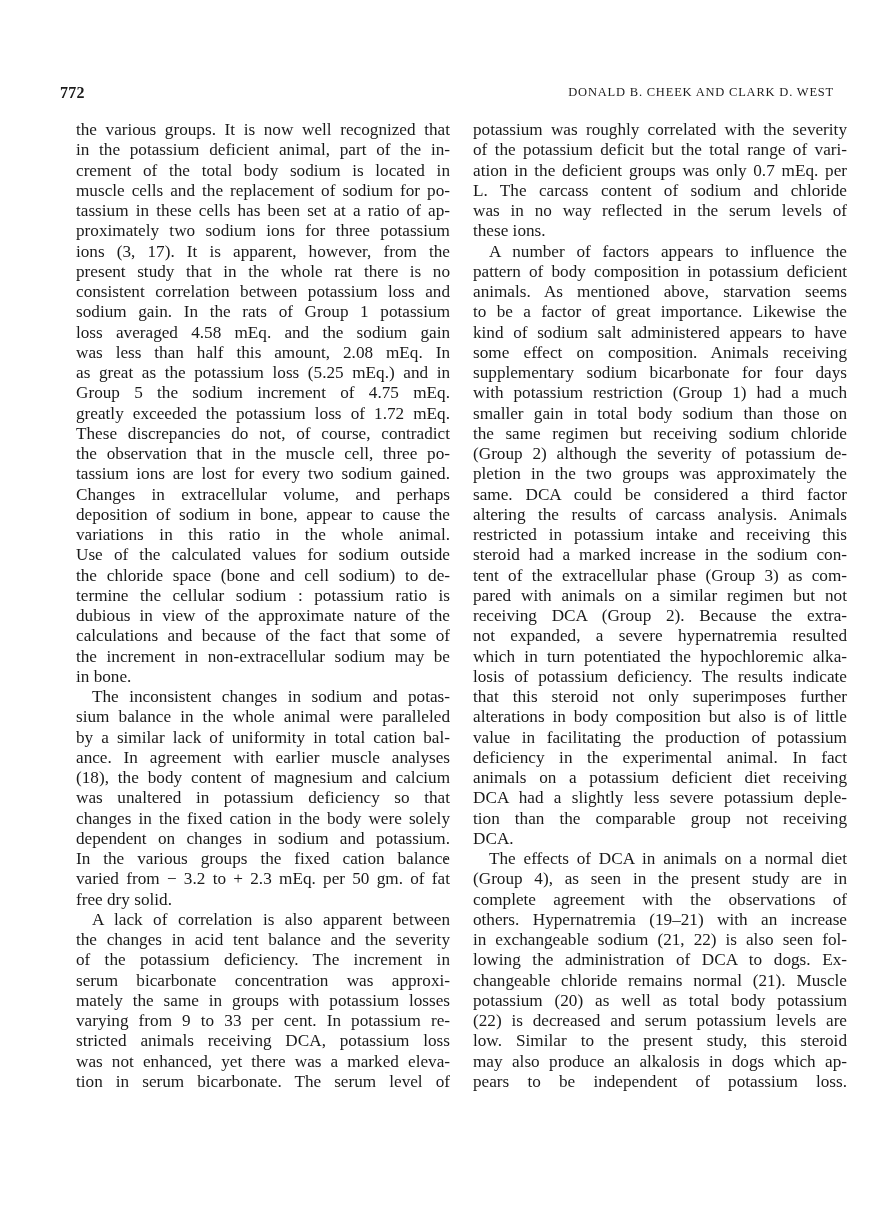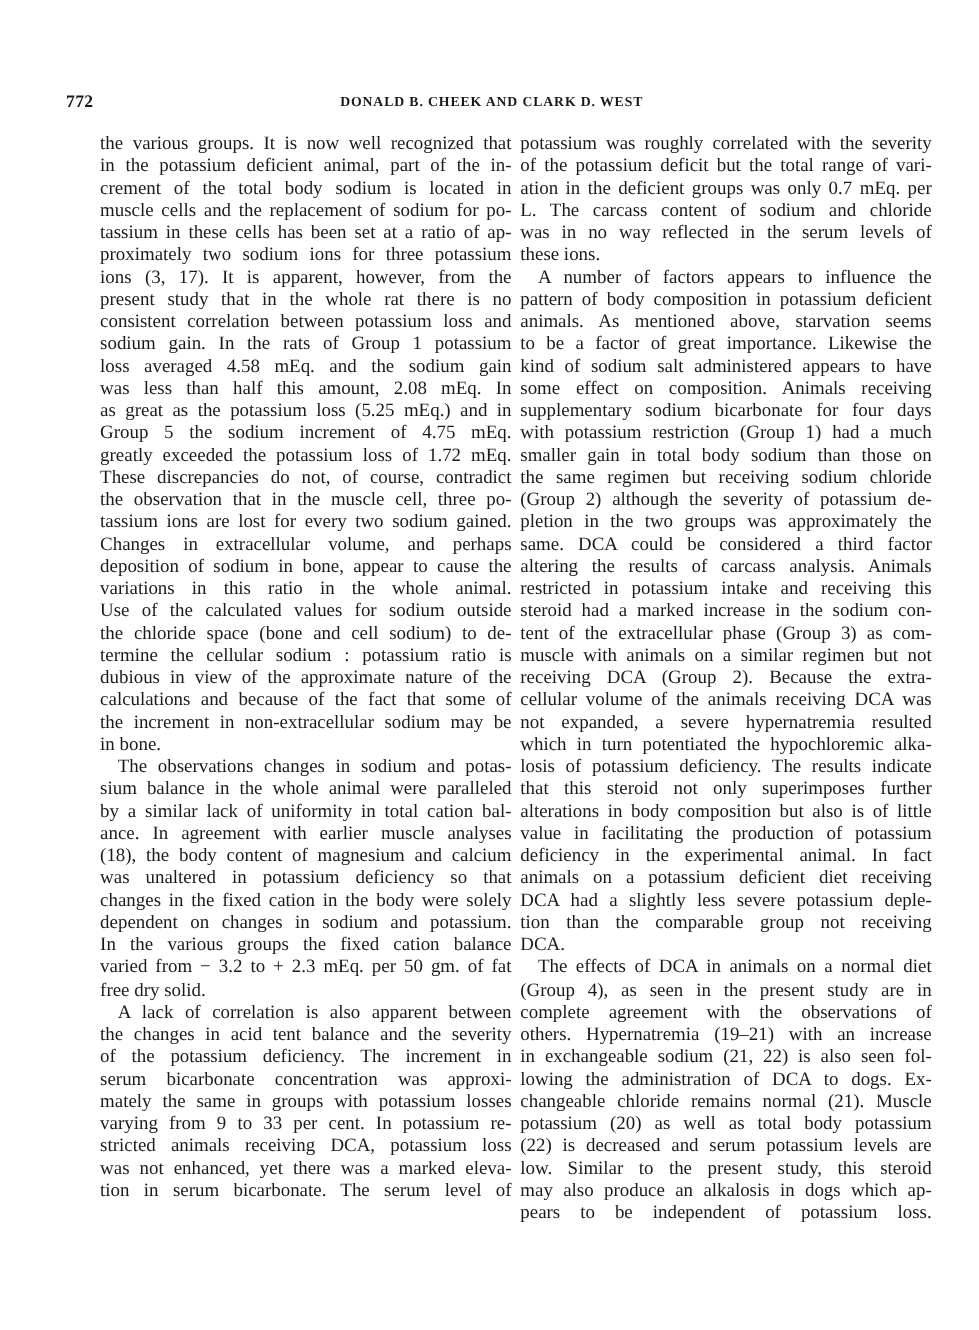--- a/index.html
+++ b/index.html
@@ -1,21 +1,21 @@
 <!DOCTYPE html>
 <html><head>
 <meta charset="utf-8">
 <style>
   html, body { margin: 0; padding: 0; background: #ffffff; }
   body { width: 890px; height: 1209px; position: relative; overflow: hidden; color: #1a1a1a; }
   .header { position: absolute; top: 84px; left: 60px; width: 774px; height: 22px; }
   .page-number { position: absolute; left: 0; top: 0; font-family: "Liberation Serif", serif; font-size: 16px; font-weight: bold; letter-spacing: 0.3px; }
-  .running-head { position: absolute; left: 0; right: 0; top: 1px; text-align: center; font-family: "Liberation Serif", serif; font-size: 12.5px; font-weight: bold; letter-spacing: 0.8px; }
+  .running-head { position: absolute; left: 0; right: 0; top: 1px; text-align: right; font-family: "Liberation Serif", serif; font-size: 12.5px; font-weight: normal; letter-spacing: 0.8px; }
   .column { position: absolute; top: 120px; width: 374px; font-family: "Liberation Serif", serif; font-size: 17.2px; }
-  .col-left { left: 91px; }
+  .col-left { left: 76px; }
   .col-right { left: 473px; }
   .line { height: 20.25px; line-height: 20.25px; white-space: nowrap; text-align: justify; text-align-last: justify; }
   .line.last { text-align-last: left; }
   .line.indent { padding-left: 16px; }
   .mark { position: absolute; left: 445px; top: 858px; width: 2px; height: 2px; background: #444; }
 </style>
 </head>
 <body>
 
 <div class="header">
@@ -45,21 +45,21 @@
     <div class="line">Changes in extracellular volume, and perhaps</div>
     <div class="line">deposition of sodium in bone, appear to cause the</div>
     <div class="line">variations in this ratio in the whole animal.</div>
     <div class="line">Use of the calculated values for sodium outside</div>
     <div class="line">the chloride space (bone and cell sodium) to de-</div>
     <div class="line">termine the cellular sodium : potassium ratio is</div>
     <div class="line">dubious in view of the approximate nature of the</div>
     <div class="line">calculations and because of the fact that some of</div>
     <div class="line">the increment in non-extracellular sodium may be</div>
     <div class="line last">in bone.</div>
-    <div class="line indent">The observations changes in sodium and potas-</div>
+    <div class="line indent">The inconsistent changes in sodium and potas-</div>
     <div class="line">sium balance in the whole animal were paralleled</div>
     <div class="line">by a similar lack of uniformity in total cation bal-</div>
     <div class="line">ance.  In agreement with earlier muscle analyses</div>
     <div class="line">(18), the body content of magnesium and calcium</div>
     <div class="line">was unaltered in potassium deficiency so that</div>
     <div class="line">changes in the fixed cation in the body were solely</div>
     <div class="line">dependent on changes in sodium and potassium.</div>
     <div class="line">In the various groups the fixed cation balance</div>
     <div class="line">varied from − 3.2 to + 2.3 mEq. per 50 gm. of fat</div>
     <div class="line last">free dry solid.</div>
@@ -90,23 +90,22 @@
     <div class="line">with potassium restriction (Group 1) had a much</div>
     <div class="line">smaller gain in total body sodium than those on</div>
     <div class="line">the same regimen but receiving sodium chloride</div>
     <div class="line">(Group 2) although the severity of potassium de-</div>
     <div class="line">pletion in the two groups was approximately the</div>
     <div class="line">same.  DCA could be considered a third factor</div>
     <div class="line">altering the results of carcass analysis.  Animals</div>
     <div class="line">restricted in potassium intake and receiving this</div>
     <div class="line">steroid had a marked increase in the sodium con-</div>
     <div class="line">tent of the extracellular phase (Group 3) as com-</div>
-    <div class="line">muscle with animals on a similar regimen but not</div>
+    <div class="line">pared with animals on a similar regimen but not</div>
     <div class="line">receiving DCA (Group 2).  Because the extra-</div>
-    <div class="line">cellular volume of the animals receiving DCA was</div>
     <div class="line">not expanded, a severe hypernatremia resulted</div>
     <div class="line">which in turn potentiated the hypochloremic alka-</div>
     <div class="line">losis of potassium deficiency.  The results indicate</div>
     <div class="line">that this steroid not only superimposes further</div>
     <div class="line">alterations in body composition but also is of little</div>
     <div class="line">value in facilitating the production of potassium</div>
     <div class="line">deficiency in the experimental animal.  In fact</div>
     <div class="line">animals on a potassium deficient diet receiving</div>
     <div class="line">DCA had a slightly less severe potassium deple-</div>
     <div class="line">tion than the comparable group not receiving</div>

